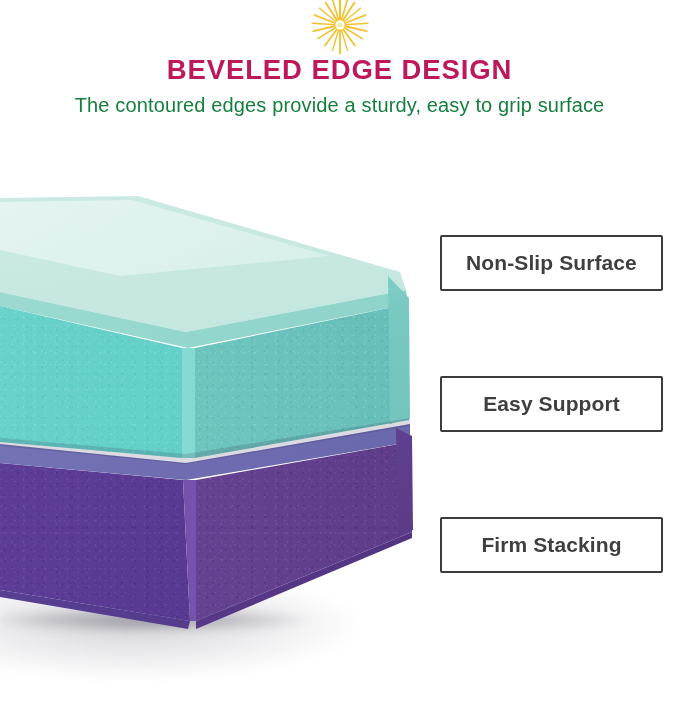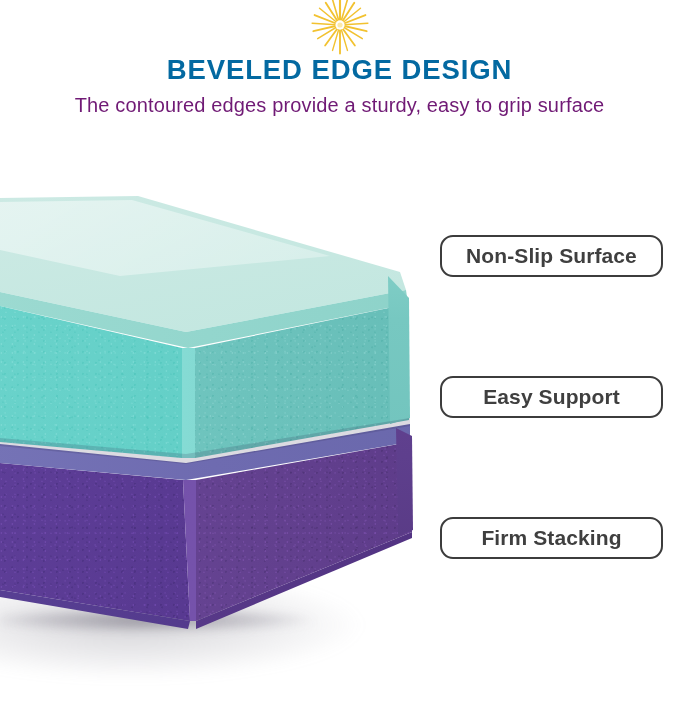--- a/index.html
+++ b/index.html
@@ -36,33 +36,33 @@
   #sunburst-wrap svg { display: block; width: 62px; height: 62px; }
 
   #headline {
     position: absolute;
     left: 0;
     top: 56px;
     width: 679px;
     font-size: 27.5px;
     font-weight: bold;
     letter-spacing: 0.9px;
-    color: #0369a1;
+    color: #be185d;
     line-height: 1.05;
     white-space: nowrap;
   }
   #subhead {
     position: absolute;
     left: 0;
     top: 93px;
     width: 679px;
     font-size: 20px;
     font-weight: normal;
     letter-spacing: 0.15px;
-    color: #701a75;
+    color: #15803d;
     line-height: 1.2;
     white-space: nowrap;
   }
 
   
   #floor-shade {
     position: absolute;
     left: -20px;
     top: 545px;
     width: 520px;
@@ -117,23 +117,23 @@
       radial-gradient(circle at 51% 41%, rgba(255,255,255,.35) 0 0.6px, transparent 1.1px),
       radial-gradient(circle at 24% 88%, rgba(0,0,0,.30) 0 0.7px, transparent 1.2px);
     background-size: 11px 9px, 13px 11px, 9px 13px, 15px 10px, 10px 12px, 12px 14px;
     pointer-events: none;
   }
 
   
   .badge {
     position: absolute;
     width: 223px;
-    height: 42px;
+    height: 56px;
     border: 2px solid #3c3c3c;
-    border-radius: 13px;
+    border-radius: 2px;
     background: #ffffff;
     display: flex;
     align-items: center;
     justify-content: center;
     box-sizing: border-box;
   }
   .badge-label {
     font-size: 21px;
     font-weight: bold;
     color: #3f3f3f;

